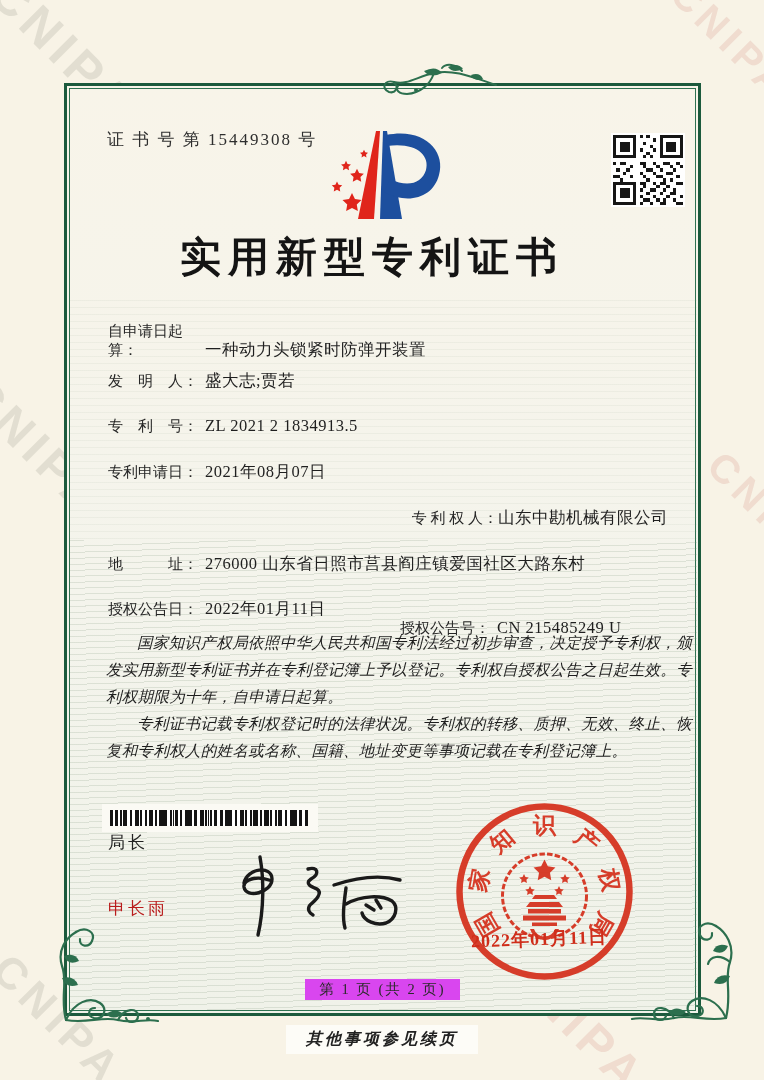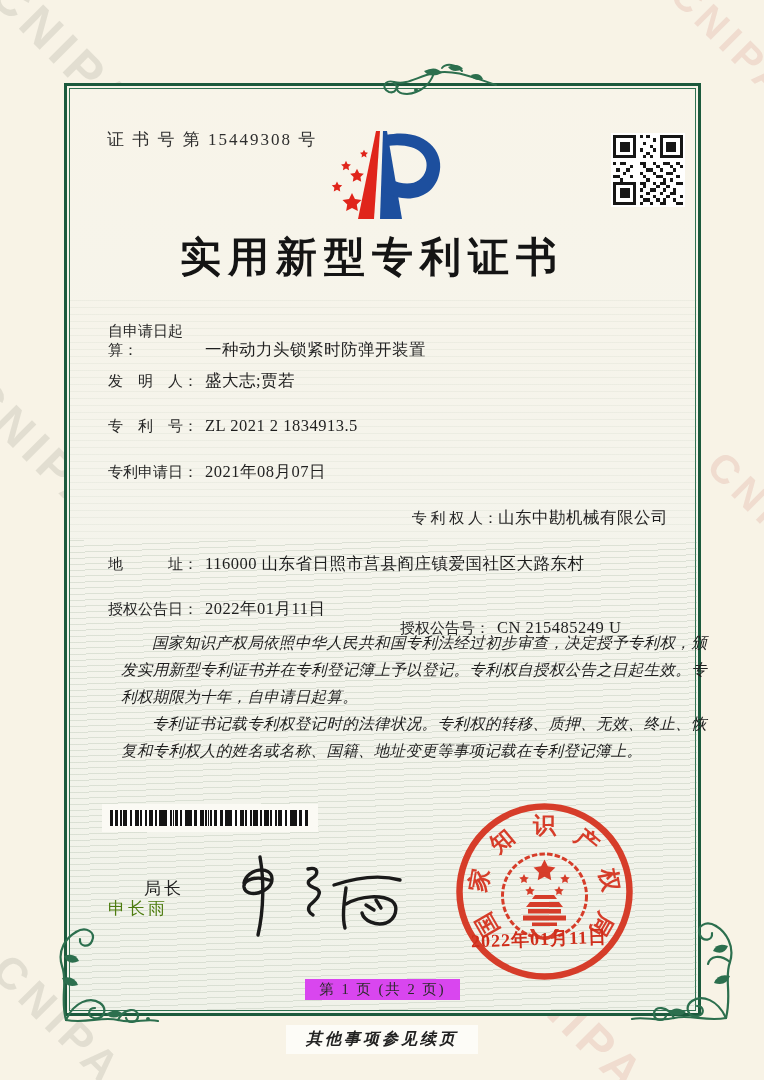--- a/index.html
+++ b/index.html
@@ -27,33 +27,33 @@
   .qr{position:absolute;left:611px;top:133px;width:74px;height:74px;background:#fff;padding:2px;box-sizing:border-box;}
 
   .title{position:absolute;left:64px;top:230px;width:616px;text-align:center;
          font-size:41px;font-weight:600;letter-spacing:7px;color:#141414;}
 
   .frow{position:absolute;left:108px;width:560px;color:#1f1f1f;}
   .flabel{display:inline-block;width:97px;font-size:15px;vertical-align:baseline;color:#262626;}
   .fvalue{font-size:16.5px;letter-spacing:0.5px;}
   .pair2{position:absolute;left:292px;top:0;white-space:nowrap;margin-top:20px;}
 
-  .bodytext{position:absolute;left:106px;top:630px;width:586px;color:#1e1e1e;margin-left:15px;}
+  .bodytext{position:absolute;left:106px;top:630px;width:586px;color:#1e1e1e;}
   .bodytext p{margin:0;text-indent:2em;font-style:italic;font-size:15.5px;line-height:1.74;
               letter-spacing:0.3px;text-align:justify;}
 
   .barcode-band{position:absolute;left:102px;top:804px;width:216px;height:28px;background:#fbfaf4;}
   .barcode{position:absolute;left:8px;top:6px;width:198px;height:16px;background-color:#fff;
     background-image:
       repeating-linear-gradient(90deg,#141414 0 2px,rgba(0,0,0,0) 2px 5px),
       repeating-linear-gradient(90deg,#141414 0 1px,rgba(0,0,0,0) 1px 7px),
       repeating-linear-gradient(90deg,#141414 0 3px,rgba(0,0,0,0) 3px 13px);}
 
-  .officer-title{position:absolute;left:108px;top:877px;font-size:17px;letter-spacing:3px;color:#222;margin-left:36px;}
-  .officer-name{position:absolute;left:108px;top:897px;font-size:17px;letter-spacing:3px;color:#4d7c0f;}
+  .officer-title{position:absolute;left:108px;top:831px;font-size:17px;letter-spacing:3px;color:#222;}
+  .officer-name{position:absolute;left:108px;top:897px;font-size:17px;letter-spacing:3px;color:#b91c1c;}
   .signature{position:absolute;left:222px;top:847px;}
 
   .seal{position:absolute;left:452px;top:799px;opacity:0.93;}
   .seal-date{position:absolute;left:471px;top:927px;font-size:18px;font-weight:600;color:#cf2d1a;
              letter-spacing:1px;transform:rotate(-2deg);white-space:nowrap;}
 
   .page-indicator{position:absolute;left:64px;top:979px;width:637px;text-align:center;}
   .page-indicator span{display:inline-block;background:#d946ef;padding:1px 14px;font-size:14.5px;
              letter-spacing:2px;color:#2a2a2a;}
   .continuation{position:absolute;left:0;top:1025px;width:764px;text-align:center;}
@@ -252,21 +252,21 @@
   <div class="frow" style="top:416px;">
     <span class="flabel">专　利　号：</span><span class="fvalue">ZL 2021 2 1834913.5</span>
   </div>
   <div class="frow" style="top:461px;">
     <span class="flabel">专利申请日：</span><span class="fvalue">2021年08月07日</span>
   </div>
   <div class="frow" style="top:507px;text-align:right;">
     <span class="flabel">专 利 权 人：</span><span class="fvalue">山东中勘机械有限公司</span>
   </div>
   <div class="frow" style="top:553px;">
-    <span class="flabel">地　　　址：</span><span class="fvalue">116000 山东省日照市莒县阎庄镇爱国社区大路东村</span>
+    <span class="flabel">地　　　址：</span><span class="fvalue">276000 山东省日照市莒县阎庄镇爱国社区大路东村</span>
   </div>
   <div class="frow" style="top:598px;">
     <span class="flabel">授权公告日：</span><span class="fvalue">2022年01月11日</span>
     <span class="pair2">
       <span class="flabel">授权公告号：</span><span class="fvalue">CN 215485249 U</span>
     </span>
   </div>
 
   <div class="bodytext">
     <p>国家知识产权局依照中华人民共和国专利法经过初步审查，决定授予专利权，颁发实用新型专利证书并在专利登记簿上予以登记。专利权自授权公告之日起生效。专利权期限为十年，自申请日起算。</p>

